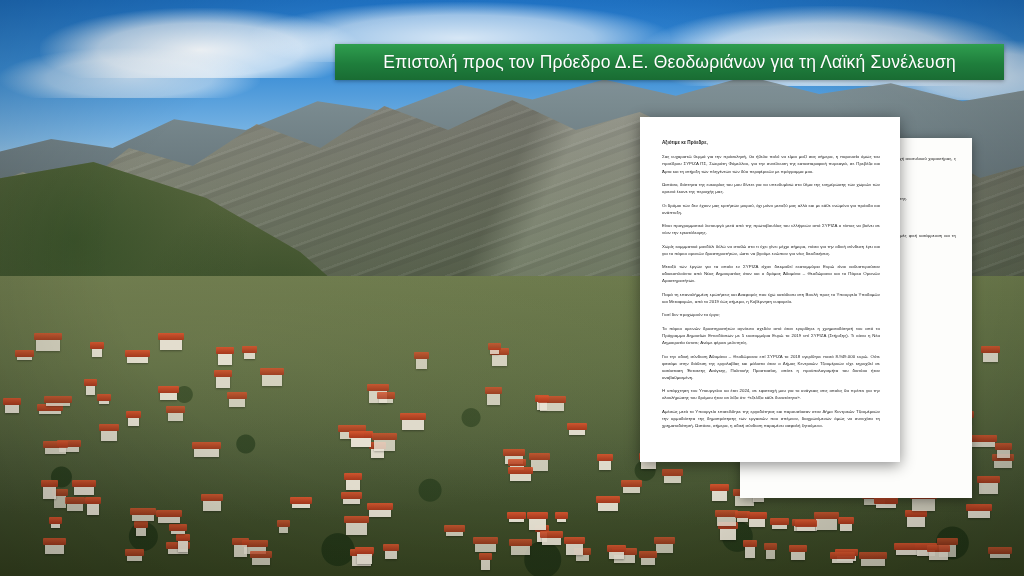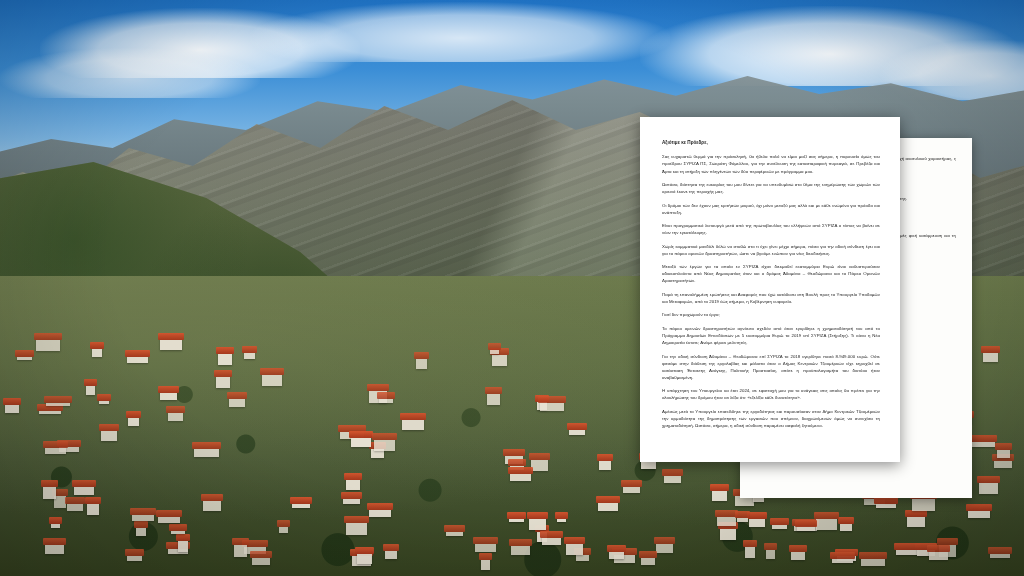--- a/index.html
+++ b/index.html
@@ -639,20 +639,23 @@
           <div class="roof"></div>
         </div>
         <div class="house" style="left: 978.9px; top: 204.5px; width: 18.7px; height: 13.2px; opacity: 0.9;">
           <div class="roof"></div>
         </div>
       </div>
   </div>
 
   <div class="vignette"></div>
 
+  <div class="title-banner">
+    <span>Επιστολή προς τον Πρόεδρο Δ.Ε. Θεοδωριάνων για τη Λαϊκή Συνέλευση</span>
+  </div>
 
   <div class="doc-back">
     <div>
         <p style="margin-bottom: 26px;">ς ύσνδεσει είναι ασφαλιστικά της των κατοίκων, των φαίλωσης στην περιοχή ανατυλικού χαρακτήρας, ς ορεινής κοινότητας</p>
         <p style="margin-bottom: 30px;">κωργίας. Είναι εξαρετική μπόλιας, Καθηγητής στη ου Εθνικού Μετσόβιου ) της.</p>
         <p style="margin-bottom: 34px;">να γίνουν παραγωγικές ο δρόμων άνθρωποι να ζιμάστε πρώτου υποδομές φική κατάρρευση και τη φεις, συμπεριφορότης ο υπάρχει παραδοσιακό</p>
         <p style="margin-bottom: 34px;">σας, αφού για αυτό λέλά και συναλκά για τις</p>
       </div>
   </div>
 

